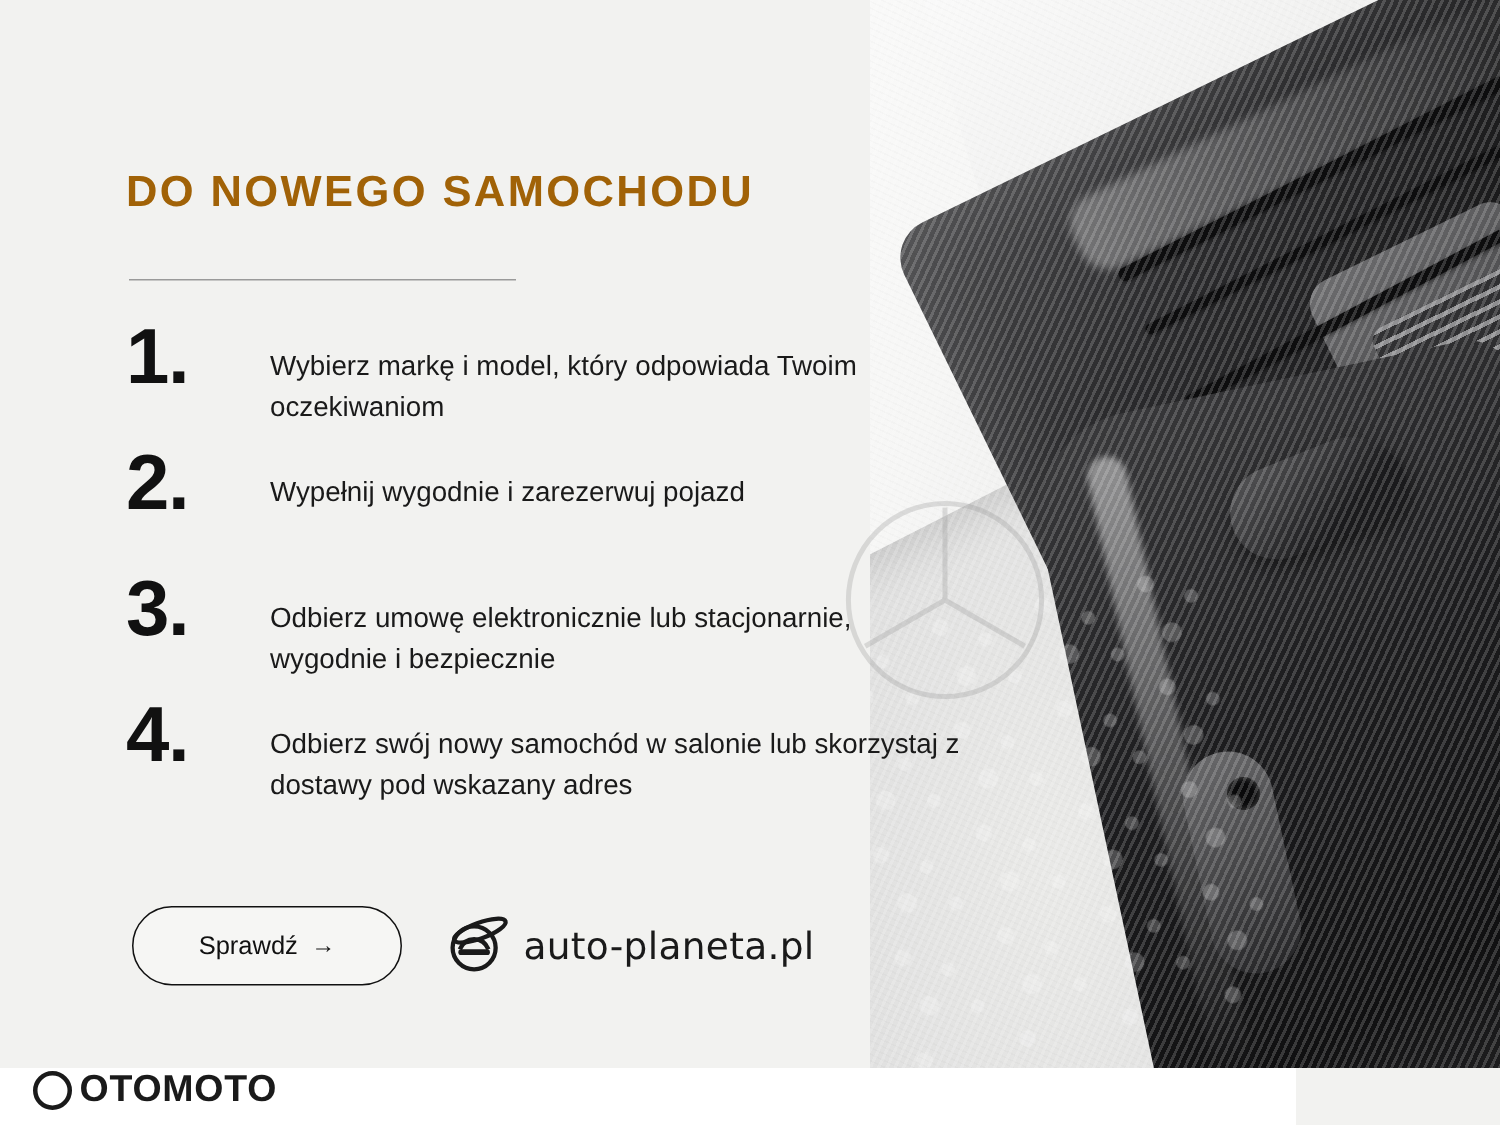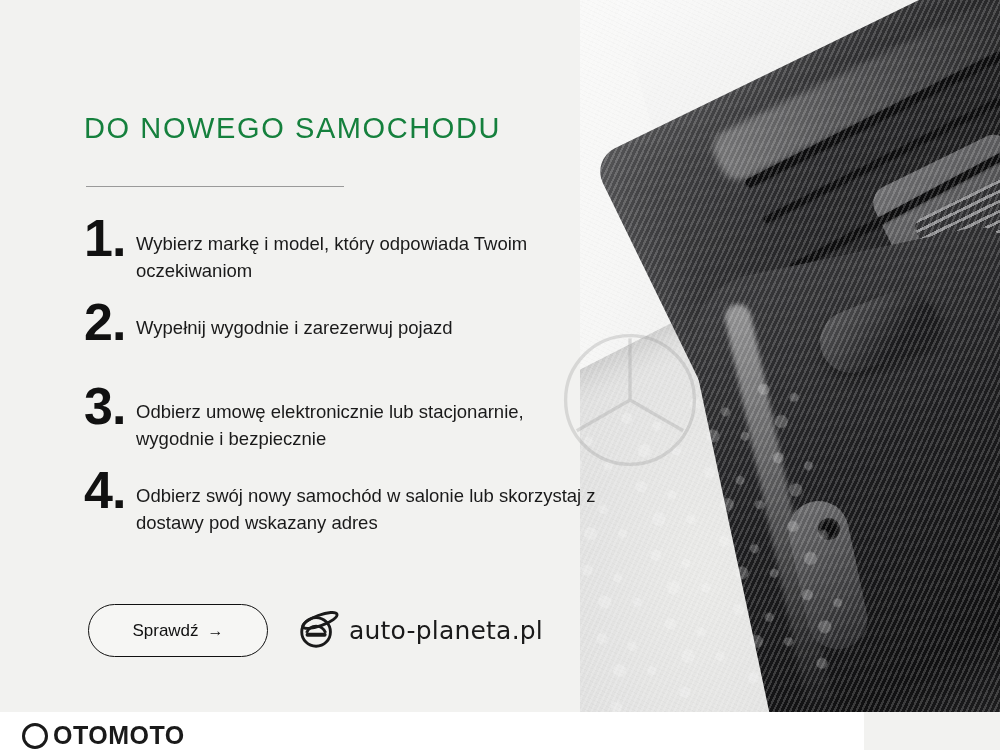--- a/index.html
+++ b/index.html
@@ -182,36 +182,36 @@
     width: 580px; height: 712px;
   }
   .kicker {
     position: absolute; left: 0; top: 80px;
     font-size: 25px; letter-spacing: 3.5px;
     color: #4b4b4b; font-weight: 400;
   }
   .headline {
     position: absolute; left: 0; top: 112px;
     font-size: 29px; letter-spacing: 1.6px;
-    color: #15803d; font-weight: 400;
+    color: #a16207; font-weight: 700;
   }
   .rule {
     position: absolute; left: 2px; top: 186px;
     width: 258px; height: 1px; background: #9a9a9a;
   }
 
   .steps { position: absolute; left: 0; top: 222px; width: 560px; }
   .step { position: relative; min-height: 76px; margin-bottom: 8px; }
   .step .num {
     position: absolute; left: 0; top: -10px;
     font-size: 52px; font-weight: 700; color: #111;
     letter-spacing: -1px; line-height: 1;
   }
   .step .txt {
-    margin-left: 52px;
+    margin-left: 96px;
     font-size: 18.5px; line-height: 27px; color: #1a1a1a;
     padding-top: 8px; max-width: 470px;
   }
   .step.s2 .txt, .step.s3 .txt { }
   .step .txt b { font-weight: 400; }
 
   
   .cta {
     position: absolute; left: 88px; top: 604px;
     width: 180px; height: 53px;
@@ -232,21 +232,21 @@
   .brand .name {
     font-size: 25px; color: #1a1a1a; letter-spacing: .2px;
     font-family: "DejaVu Sans", sans-serif; font-weight: 400; text-align: right;
   }
 
   
   .footer {
     position: absolute; left: 0; bottom: 0;
     width: 864px; height: 38px;
     background: #fff;
-    display: flex; align-items: flex-end;
+    display: flex; align-items: flex-start;
   }
   .otomoto {
     display: flex; align-items: center; gap: 5px;
     margin-left: 22px;
     font-size: 25px; font-weight: 700; color: #1a1a1a;
     letter-spacing: .5px;
   }
   .otomoto .o-mark {
     width: 26px; height: 26px; border-radius: 50%;
     border: 3.4px solid #1a1a1a;

